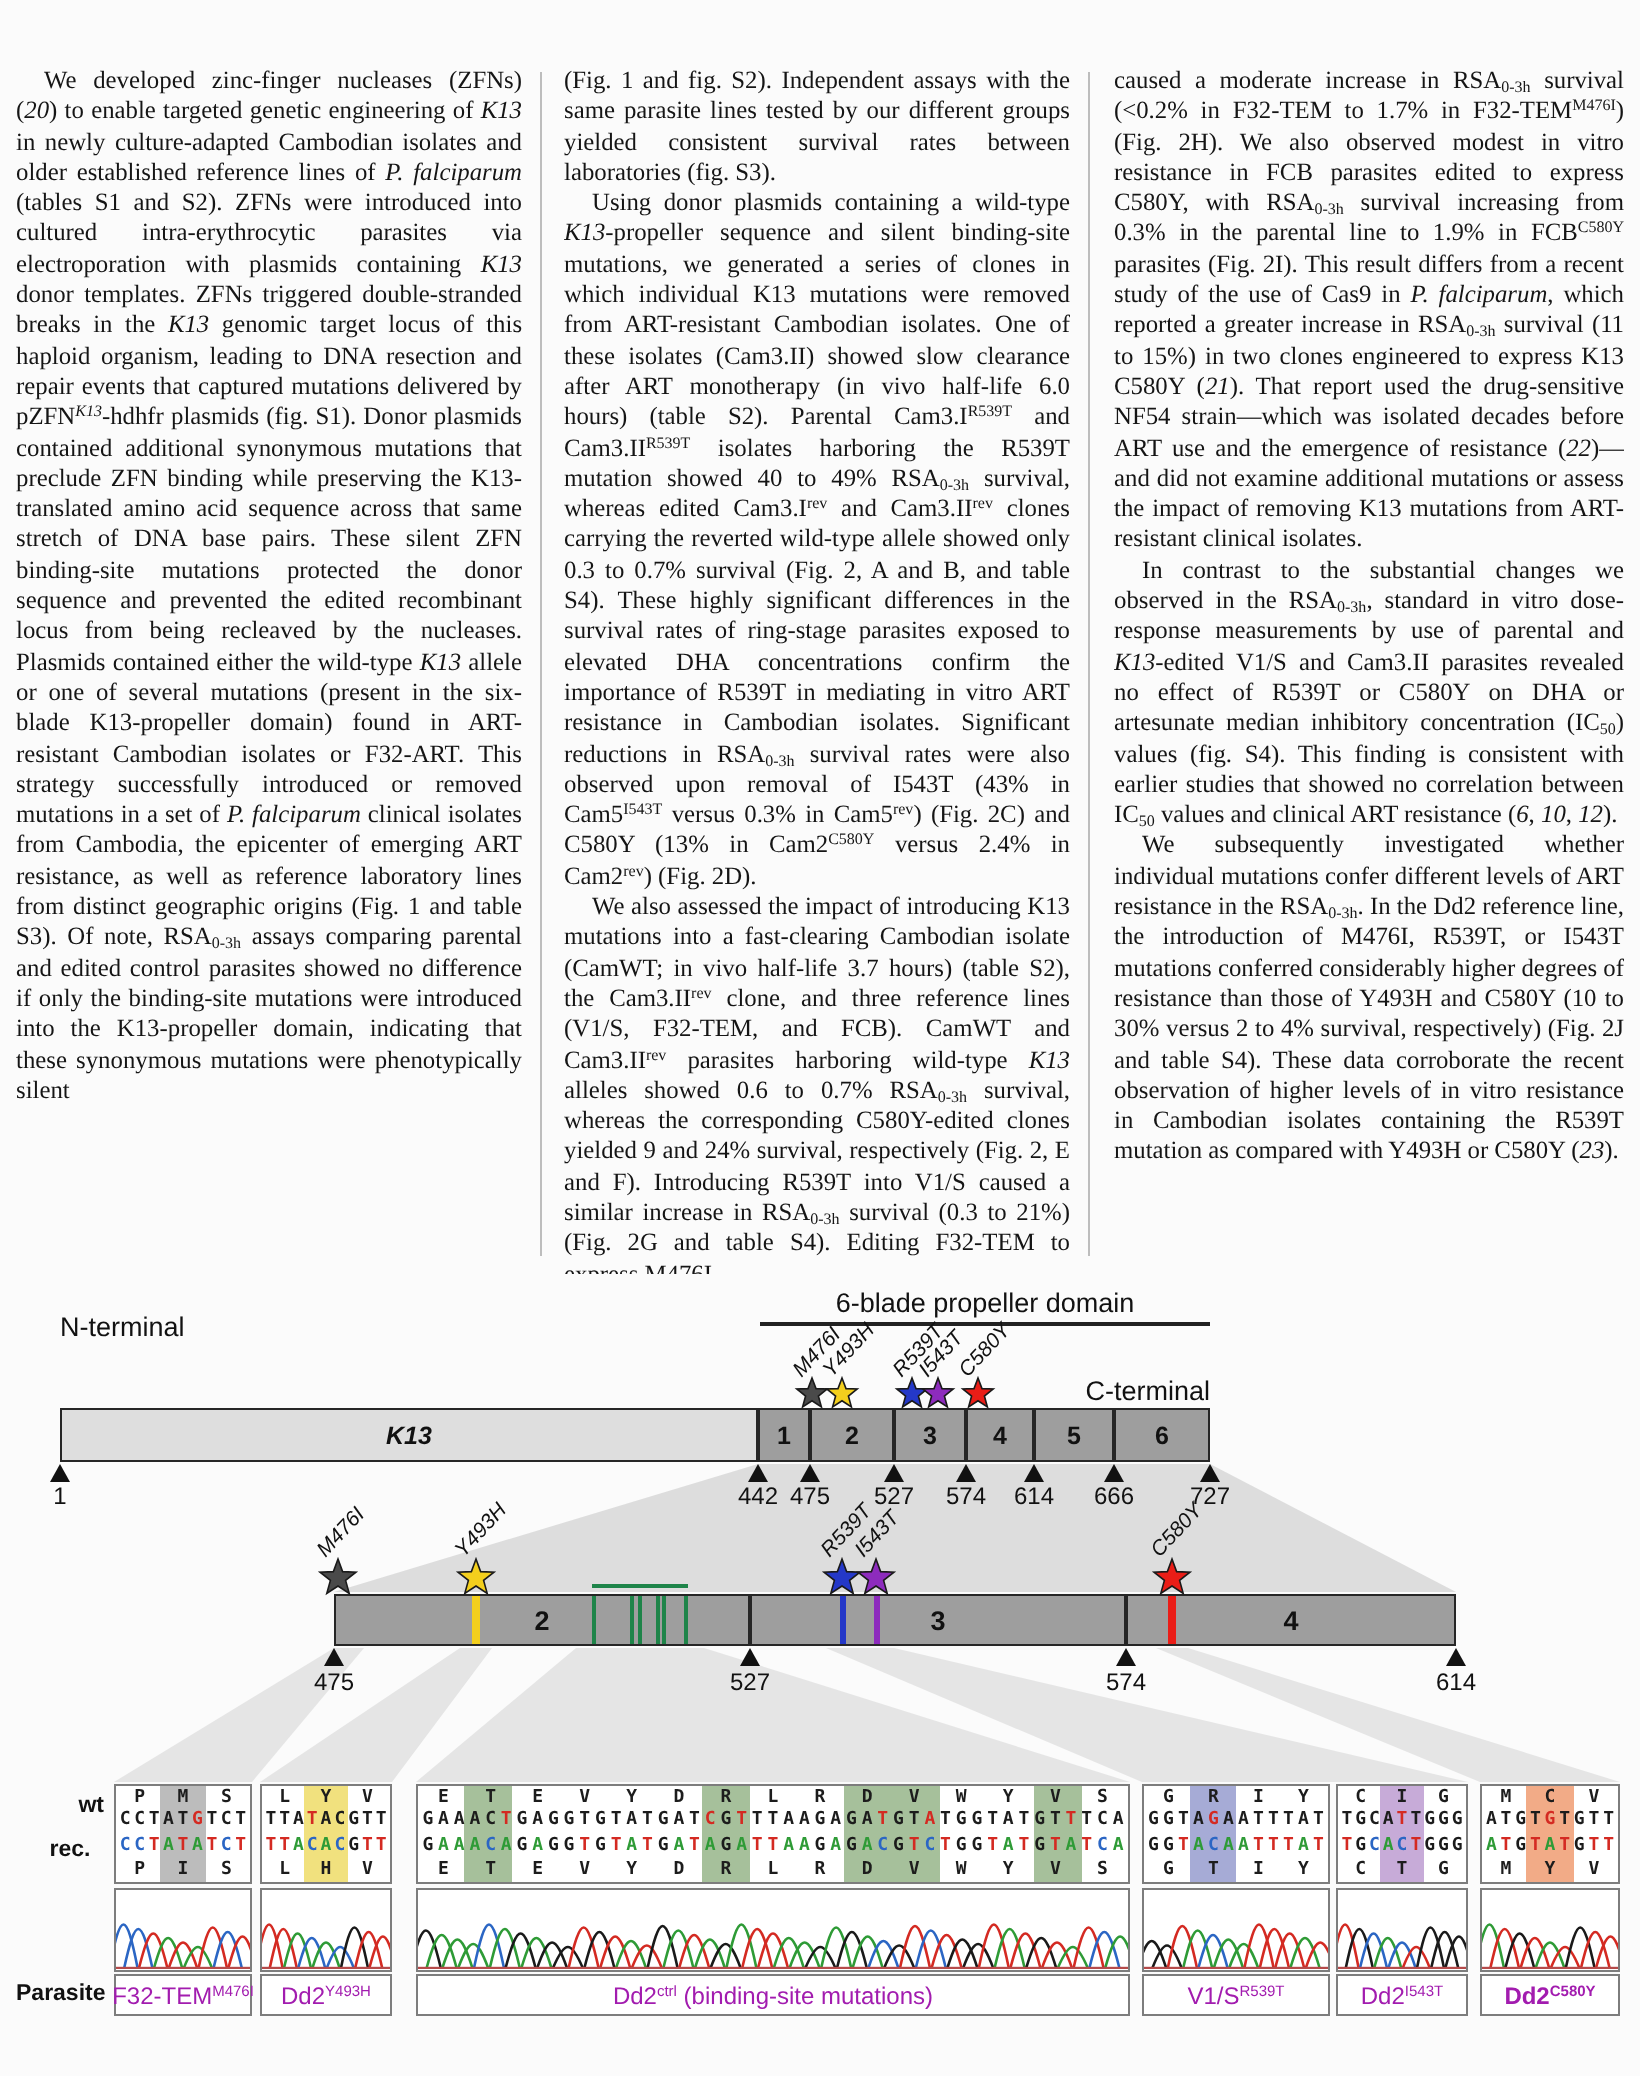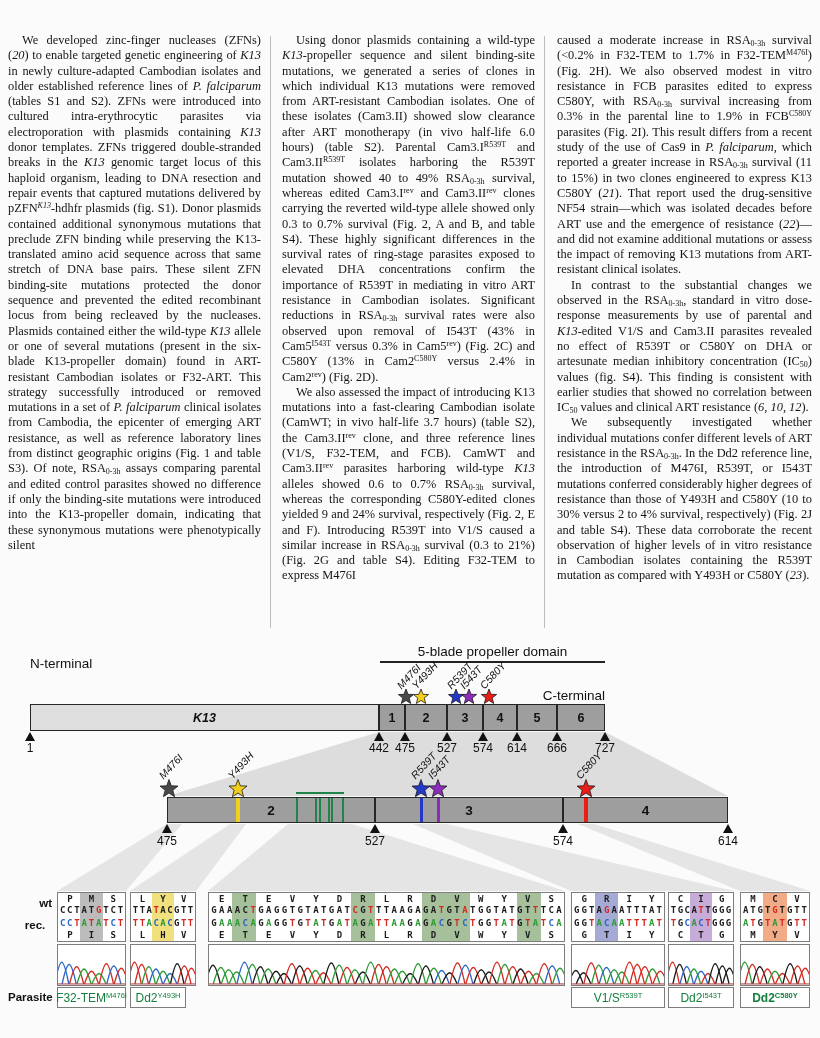--- a/index.html
+++ b/index.html
@@ -34,34 +34,35 @@
           white-space:nowrap;height:12px;line-height:12px;color:#111;
           transform:rotate(-47deg);transform-origin:0 100%;}
   .figtext{position:absolute;z-index:2;font-family:"Liberation Sans",sans-serif;color:#111;}
   .box{position:absolute;z-index:2;background:#fff;border:1px solid #7d7d7d;box-sizing:border-box;}
   .hl{position:absolute;top:0;bottom:0;}
   .seqrow{position:absolute;left:1px;right:1px;display:flex;}
   .seqrow span{display:block;text-align:center;font:700 9px "DejaVu Sans Mono",monospace;color:#1c1c1c;}
   .r-aa{height:11px;line-height:11px;}
   .r-dna{height:13px;line-height:13px;}
   .plab{display:flex;align-items:center;justify-content:center;
-        font:12px "Liberation Sans",sans-serif;color:#15803d;white-space:nowrap;}
+        font:12px "Liberation Sans",sans-serif;color:#a21caf;white-space:nowrap;}
   .plab sup{font-size:7.5px;vertical-align:4px;line-height:0;}
   .greenlab{color:#1e8449;font:700 10.5px "Liberation Sans",sans-serif;text-align:center;line-height:10.5px;}
   .sidelab{font:700 11.5px "Liberation Sans",sans-serif;color:#111;}
 </style>
 </head>
 <body>
 
 <div class="page">
 
   <div class="col" id="col1">
       <p class="indent">We developed zinc-finger nucleases (ZFNs) (<i>20</i>) to enable targeted genetic engineering of <i>K13</i> in newly culture-adapted Cambodian isolates and older established reference lines of <i>P. falciparum</i> (tables S1 and S2). ZFNs were introduced into cultured intra-erythrocytic parasites via electroporation with plasmids containing <i>K13</i> donor templates. ZFNs triggered double-stranded breaks in the <i>K13</i> genomic target locus of this haploid organism, leading to DNA resection and repair events that captured mutations delivered by pZFN<sup class="it">K13</sup>-hdhfr plasmids (fig. S1). Donor plasmids contained additional synonymous mutations that preclude ZFN binding while preserving the K13-translated amino acid sequence across that same stretch of DNA base pairs. These silent ZFN binding-site mutations protected the donor sequence and prevented the edited recombinant locus from being recleaved by the nucleases. Plasmids contained either the wild-type <i>K13</i> allele or one of several mutations (present in the six-blade K13-propeller domain) found in ART-resistant Cambodian isolates or F32-ART. This strategy successfully introduced or removed mutations in a set of <i>P. falciparum</i> clinical isolates from Cambodia, the epicenter of emerging ART resistance, as well as reference laboratory lines from distinct geographic origins (Fig. 1 and table S3). Of note, RSA<sub>0-3h</sub> assays comparing parental and edited control parasites showed no difference if only the binding-site mutations were introduced into the K13-propeller domain, indicating that these synonymous mutations were phenotypically silent</p>
     </div>
   <div class="col" id="col2">
+      <p>(Fig. 1 and fig. S2). Independent assays with the same parasite lines tested by our different groups yielded consistent survival rates between laboratories (fig. S3).</p>
       <p class="indent">Using donor plasmids containing a wild-type <i>K13</i>-propeller sequence and silent binding-site mutations, we generated a series of clones in which individual K13 mutations were removed from ART-resistant Cambodian isolates. One of these isolates (Cam3.II) showed slow clearance after ART monotherapy (in vivo half-life 6.0 hours) (table S2). Parental Cam3.I<sup>R539T</sup> and Cam3.II<sup>R539T</sup> isolates harboring the R539T mutation showed 40 to 49% RSA<sub>0-3h</sub> survival, whereas edited Cam3.I<sup>rev</sup> and Cam3.II<sup>rev</sup> clones carrying the reverted wild-type allele showed only 0.3 to 0.7% survival (Fig. 2, A and B, and table S4). These highly significant differences in the survival rates of ring-stage parasites exposed to elevated DHA concentrations confirm the importance of R539T in mediating in vitro ART resistance in Cambodian isolates. Significant reductions in RSA<sub>0-3h</sub> survival rates were also observed upon removal of I543T (43% in Cam5<sup>I543T</sup> versus 0.3% in Cam5<sup>rev</sup>) (Fig. 2C) and C580Y (13% in Cam2<sup>C580Y</sup> versus 2.4% in Cam2<sup>rev</sup>) (Fig. 2D).</p>
       <p class="indent">We also assessed the impact of introducing K13 mutations into a fast-clearing Cambodian isolate (CamWT; in vivo half-life 3.7 hours) (table S2), the Cam3.II<sup>rev</sup> clone, and three reference lines (V1/S, F32-TEM, and FCB). CamWT and Cam3.II<sup>rev</sup> parasites harboring wild-type <i>K13</i> alleles showed 0.6 to 0.7% RSA<sub>0-3h</sub> survival, whereas the corresponding C580Y-edited clones yielded 9 and 24% survival, respectively (Fig. 2, E and F). Introducing R539T into V1/S caused a similar increase in RSA<sub>0-3h</sub> survival (0.3 to 21%) (Fig. 2G and table S4). Editing F32-TEM to express M476I</p>
     </div>
   <div class="col" id="col3">
       <p>caused a moderate increase in RSA<sub>0-3h</sub> survival (&lt;0.2% in F32-TEM to 1.7% in F32-TEM<sup>M476I</sup>) (Fig. 2H). We also observed modest in vitro resistance in FCB parasites edited to express C580Y, with RSA<sub>0-3h</sub> survival increasing from 0.3% in the parental line to 1.9% in FCB<sup>C580Y</sup> parasites (Fig. 2I). This result differs from a recent study of the use of Cas9 in <i>P. falciparum</i>, which reported a greater increase in RSA<sub>0-3h</sub> survival (11 to 15%) in two clones engineered to express K13 C580Y (<i>21</i>). That report used the drug-sensitive NF54 strain—which was isolated decades before ART use and the emergence of resistance (<i>22</i>)—and did not examine additional mutations or assess the impact of removing K13 mutations from ART-resistant clinical isolates.</p>
       <p class="indent">In contrast to the substantial changes we observed in the RSA<sub>0-3h</sub>, standard in vitro dose-response measurements by use of parental and <i>K13</i>-edited V1/S and Cam3.II parasites revealed no effect of R539T or C580Y on DHA or artesunate median inhibitory concentration (IC<sub>50</sub>) values (fig. S4). This finding is consistent with earlier studies that showed no correlation between IC<sub>50</sub> values and clinical ART resistance (<i>6</i>, <i>10</i>, <i>12</i>).</p>
       <p class="indent">We subsequently investigated whether individual mutations confer different levels of ART resistance in the RSA<sub>0-3h</sub>. In the Dd2 reference line, the introduction of M476I, R539T, or I543T mutations conferred considerably higher degrees of resistance than those of Y493H and C580Y (10 to 30% versus 2 to 4% survival, respectively) (Fig. 2J and table S4). These data corroborate the recent observation of higher levels of in vitro resistance in Cambodian isolates containing the R539T mutation as compared with Y493H or C580Y (<i>23</i>).</p>
     </div>
   <div class="colrule" style="left:270px"></div>
   <div class="colrule" style="left:544px"></div>
@@ -69,21 +70,21 @@
   <div id="fig">
     <svg id="svg-under" width="820" height="1038">
         <polygon points="379,732 605,732 728,796 167,796" fill="#d9d9d9" opacity="0.9"></polygon>
         <polygon points="167,824 182,824 126,891 57,891" fill="#e2e2e2" opacity="0.9"></polygon>
         <polygon points="230,824 246,824 196,891 130,891" fill="#e2e2e2" opacity="0.9"></polygon>
         <polygon points="288,824 352,824 565,891 208,891" fill="#e2e2e2" opacity="0.9"></polygon>
         <polygon points="413,824 447,824 734,891 571,891" fill="#e2e2e2" opacity="0.9"></polygon>
         <polygon points="578,824 594,824 810,891 740,891" fill="#e2e2e2" opacity="0.9"></polygon>
       </svg>
 
-    <div class="figtext" style="left:380px;top:644px;width:225px;text-align:center;font-size:13.5px">5-blade propeller domain</div>
+    <div class="figtext" style="left:380px;top:644px;width:225px;text-align:center;font-size:13.5px">6-blade propeller domain</div>
     <div class="figel" style="position:absolute;left:380px;top:661px;width:225px;height:1.6px;background:#222"></div>
 
     <div class="figtext" style="left:30px;top:656px;font-size:13.5px">N-terminal</div>
     <div class="figtext" style="left:518px;top:688px;width:87px;text-align:right;font-size:13.5px">C-terminal</div>
 
     <div class="figtext greenlab" style="left:267px;top:798px;width:106px">
       <span>silent binding-</span><br>
       <span>site mutations</span>
     </div>
     <div class="figel" style="position:absolute;left:296px;top:792px;width:48px;height:2px;background:#1e8449"></div>
@@ -252,21 +253,21 @@
           <path d="M 11.0 39 C 16.5 16.0, 19.1 16.0, 24.5 39" fill="none" stroke="#2e9b36" stroke-width="1.3"></path>
           <path d="M 18.1 39 C 23.6 19.0, 26.2 19.0, 31.6 39" fill="none" stroke="#2b66c4" stroke-width="1.3"></path>
           <path d="M 25.2 39 C 30.7 22.0, 33.3 22.0, 38.8 39" fill="none" stroke="#2e9b36" stroke-width="1.3"></path>
           <path d="M 32.4 39 C 37.8 25.0, 40.4 25.0, 45.9 39" fill="none" stroke="#2b66c4" stroke-width="1.3"></path>
           <path d="M 39.5 39 C 44.9 12.0, 47.5 12.0, 53.0 39" fill="none" stroke="#1a1a1a" stroke-width="1.3"></path>
           <path d="M 46.6 39 C 52.1 15.0, 54.6 15.0, 60.1 39" fill="none" stroke="#d42a22" stroke-width="1.3"></path>
           <path d="M 53.7 39 C 59.2 18.0, 61.7 18.0, 67.2 39" fill="none" stroke="#d42a22" stroke-width="1.3"></path>
           <rect x="0" y="38.4" width="64" height="1.1" fill="#b54a4a"></rect>
         </svg>
       </div>
-      <div class="box plab" style="position: absolute; left: 130px; top: 987px; width: 56px; height: 21px; text-align: right;">
+      <div class="box plab" style="position: absolute; left: 130px; top: 987px; width: 66px; height: 21px; text-align: right;">
         <span>Dd2<sup>Y493H</sup></span>
       </div>
       <div class="box" style="position: absolute; left: 208px; top: 892px; width: 357px; height: 50px;">
         <div class="hl" style="left: 22.8px; width: 23.8px; background: rgb(166, 192, 155);"></div>
         <div class="hl" style="left: 141.8px; width: 23.8px; background: rgb(166, 192, 155);"></div>
         <div class="hl" style="left: 213.2px; width: 23.8px; background: rgb(166, 192, 155);"></div>
         <div class="hl" style="left: 237px; width: 23.8px; background: rgb(166, 192, 155);"></div>
         <div class="hl" style="left: 308.4px; width: 23.8px; background: rgb(166, 192, 155);"></div>
         <div class="seqrow r-aa" style="top: 1px;">
           <span style="width: 23.8px;">E</span>
@@ -440,20 +441,23 @@
           <path d="M 296.2 39 C 302.3 16.0, 305.1 16.0, 311.2 39" fill="none" stroke="#d42a22" stroke-width="1.3"></path>
           <path d="M 304.1 39 C 310.2 19.0, 313.0 19.0, 319.1 39" fill="none" stroke="#1a1a1a" stroke-width="1.3"></path>
           <path d="M 312.0 39 C 318.1 22.0, 320.9 22.0, 327.0 39" fill="none" stroke="#d42a22" stroke-width="1.3"></path>
           <path d="M 319.9 39 C 326.0 25.0, 328.8 25.0, 334.9 39" fill="none" stroke="#2e9b36" stroke-width="1.3"></path>
           <path d="M 327.8 39 C 333.9 12.0, 336.7 12.0, 342.8 39" fill="none" stroke="#d42a22" stroke-width="1.3"></path>
           <path d="M 335.7 39 C 341.7 15.0, 344.6 15.0, 350.7 39" fill="none" stroke="#2b66c4" stroke-width="1.3"></path>
           <path d="M 343.6 39 C 349.6 18.0, 352.5 18.0, 358.6 39" fill="none" stroke="#2e9b36" stroke-width="1.3"></path>
           <rect x="0" y="38.4" width="355" height="1.1" fill="#b54a4a"></rect>
         </svg>
       </div>
+      <div class="box plab" style="position: absolute; left: 208px; top: 987px; width: 357px; height: 21px;">
+        <span>Dd2<sup>ctrl</sup> (binding-site mutations)</span>
+      </div>
       <div class="box" style="position: absolute; left: 571px; top: 892px; width: 94px; height: 50px;">
         <div class="hl" style="left: 22.5px; width: 23.5px; background: rgb(166, 171, 214);"></div>
         <div class="seqrow r-aa" style="top: 1px;">
           <span style="width: 23.5px;">G</span>
           <span style="width: 23.5px;">R</span>
           <span style="width: 23.5px;">I</span>
           <span style="width: 23.5px;">Y</span>
         </div>
         <div class="seqrow r-dna" style="top: 12px;">
           <span style="width: 7.83333px;">G</span>

